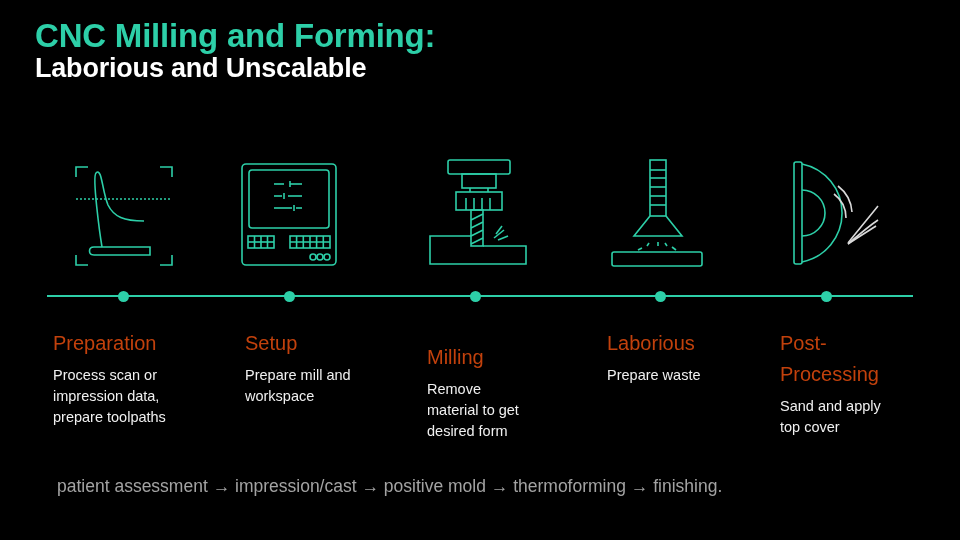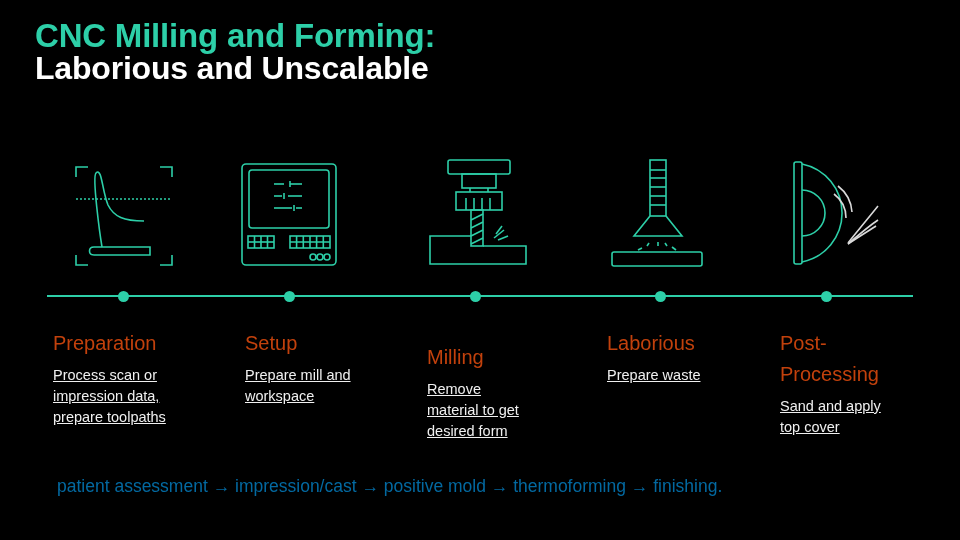--- a/index.html
+++ b/index.html
@@ -2,33 +2,33 @@
 <html><head>
   <meta charset="utf-8">
   <style>
     html, body { margin: 0; padding: 0; background: #000; }
     body {
       width: 960px; height: 540px; position: relative; overflow: hidden;
       font-family: "Liberation Sans", sans-serif; color: #fff;
     }
     .title-block { position: absolute; left: 35px; top: 20px; }
     .title-line1 { font-size: 33px; font-weight: bold; color: #2dcfa8; line-height: 32px; letter-spacing: -0.2px; }
-    .title-line2 { font-size: 32px; font-weight: bold; color: #fff; line-height: 32px; letter-spacing: -0.2px; }
+    .title-line2 { font-size: 27px; font-weight: bold; color: #fff; line-height: 32px; letter-spacing: -0.2px; }
 
     .icon { position: absolute; }
     .icon svg { display: block; }
 
     .timeline { position: absolute; left: 47px; top: 295px; width: 866px; height: 2px; background: #2dcfa8; }
     .dot { position: absolute; width: 11px; height: 11px; border-radius: 50%; background: #2dcfa8; top: 291px; }
 
     .step { position: absolute; top: 328px; }
     .step-title { font-size: 20px; font-weight: normal; color: #c2410c; line-height: 31px; }
-    .step-desc { font-size: 14.5px; color: #f0f0f0; line-height: 21px; margin-top: 6px; white-space: pre-line; text-decoration: underline; }
+    .step-desc { font-size: 14.5px; color: #f0f0f0; line-height: 21px; margin-top: 6px; white-space: pre-line; }
 
-    .footer { position: absolute; left: 57px; top: 476px; font-size: 17.5px; color: #0369a1; }
+    .footer { position: absolute; left: 57px; top: 476px; font-size: 17.5px; color: #a3a3a3; }
   </style>
 </head>
 <body>
 
 <div class="title-block">
   <div class="title-line1">CNC Milling and Forming:</div>
   <div class="title-line2">Laborious and Unscalable</div>
 </div>
 
 <div class="icon" style="left:72px;top:163px;">

